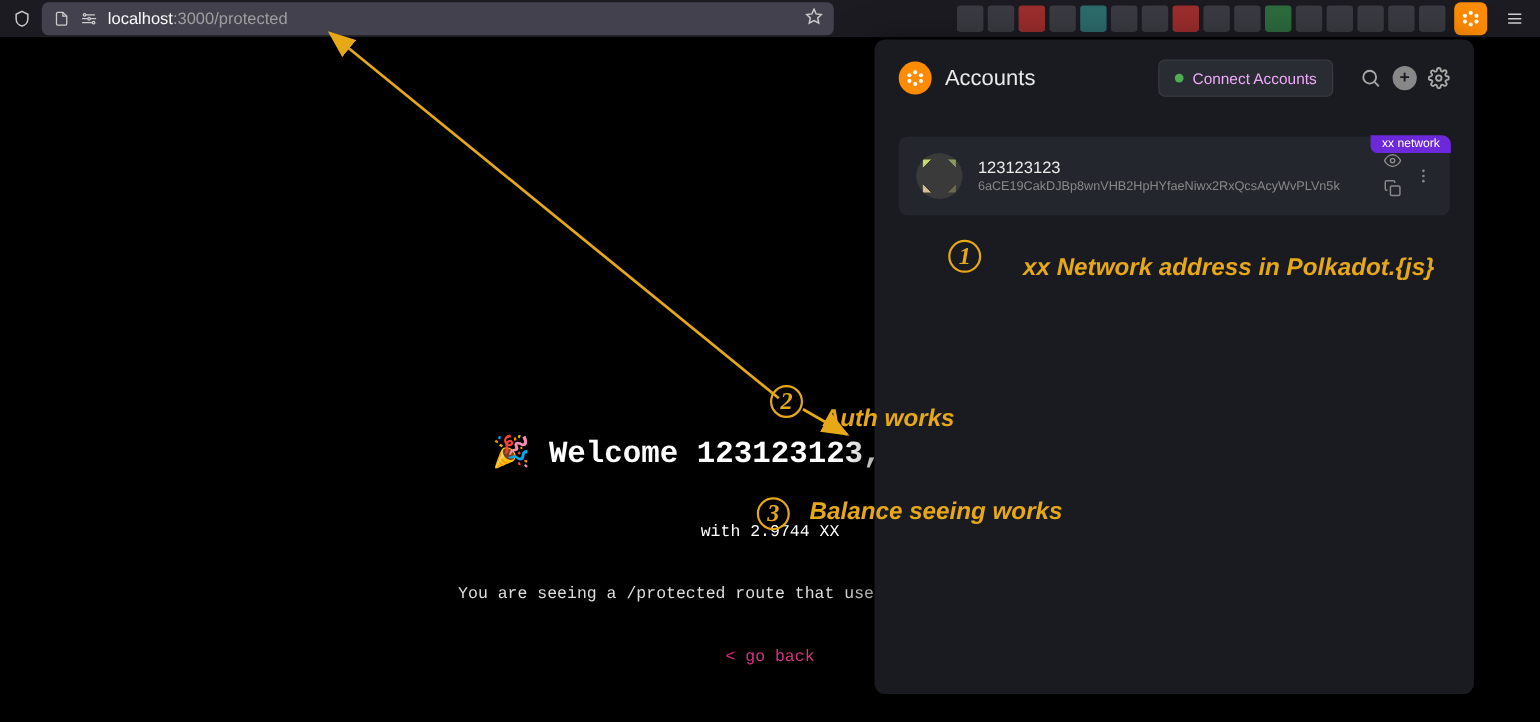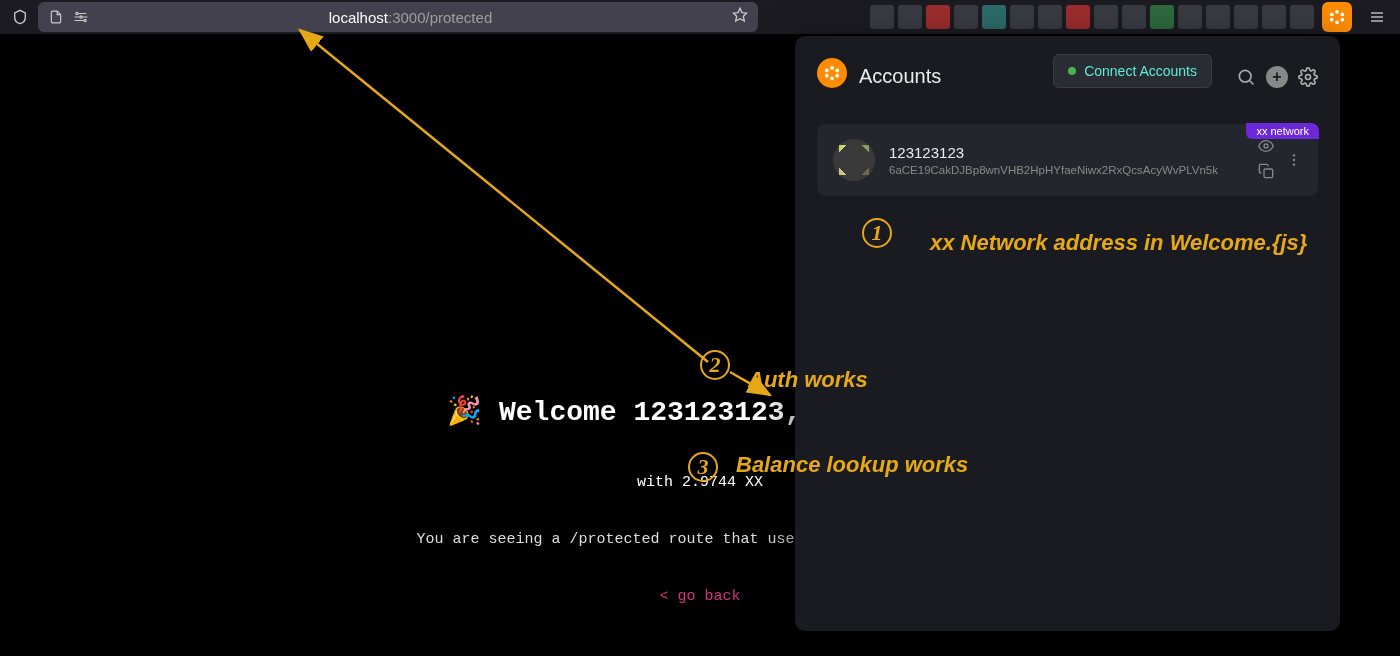--- a/index.html
+++ b/index.html
@@ -32,21 +32,20 @@
       flex: 1;
       height: 30px;
       background: #42414d;
       border-radius: 6px;
       display: flex;
       align-items: center;
       padding: 0 10px;
       gap: 9px;
       margin-right: 6px;
       max-width: 720px;
-      text-align: center;
     }
     .addr-text {
       flex: 1;
       color: #fbfbfb;
       font-size: 15px;
     }
     .addr-text .dim { color: #9e9e9e; }
     .star-icon { color: #ccc; }
     .chrome-right {
       display: flex;
@@ -127,21 +126,21 @@
       width: 545px;
       height: 595px;
       background: #1a1b20;
       border-radius: 10px;
       box-shadow: 0 10px 40px rgba(0,0,0,0.6);
       padding: 18px 22px;
       color: #eaeaea;
     }
     .ext-header {
       display: flex;
-      align-items: flex-end;
+      align-items: center;
       gap: 12px;
     }
     .ext-logo {
       width: 30px; height: 30px;
       background: #ff8c00;
       border-radius: 50%;
       display: flex;
       align-items: center;
       justify-content: center;
       color: #fff;
@@ -154,21 +153,21 @@
     .connect-btn {
       margin-left: auto;
       background: #2a2c33;
       border: 1px solid #3a3c44;
       border-radius: 6px;
       padding: 8px 14px;
       display: flex;
       align-items: center;
       gap: 8px;
       font-size: 14px;
-      color: #5eead4;
+      color: #f0abfc;
       cursor: pointer;
     }
     .dot-green {
       width: 8px; height: 8px;
       background: #4caf50;
       border-radius: 50%;
     }
     .ext-header-icons {
       display: flex;
       gap: 10px;
@@ -439,23 +438,23 @@
       <polygon points="0 0, 10 4, 0 8" fill="#e6a817"></polygon>
     </marker>
   </defs>
   <line x1="708" y1="362" x2="300" y2="30" stroke="#e6a817" stroke-width="2.5" marker-end="url(#arrowhead)"></line>
   <line x1="730" y1="372" x2="770" y2="395" stroke="#e6a817" stroke-width="2.5" marker-end="url(#arrowhead2)"></line>
 </svg>
 
 <div class="annot" style="top:218px; left:862px;">
   <span class="circ-num">1</span>
 </div>
-<div class="annot" style="top:228px; left:930px; line-height:1.35;">xx Network address in Welcome.{js}</div>
+<div class="annot" style="top:228px; left:930px; line-height:1.35;">xx Network address in Polkadot.{js}</div>
 
 <div class="annot" style="top:350px; left:700px;">
   <span class="circ-num">2</span>
 </div>
 <div class="annot" style="top:367px; left:748px;">Auth works</div>
 
 <div class="annot" style="top:452px; left:688px;">
   <span class="circ-num">3</span>
 </div>
-<div class="annot" style="top:452px; left:736px;">Balance lookup works</div>
+<div class="annot" style="top:452px; left:736px;">Balance seeing works</div>
 
 </body></html>

